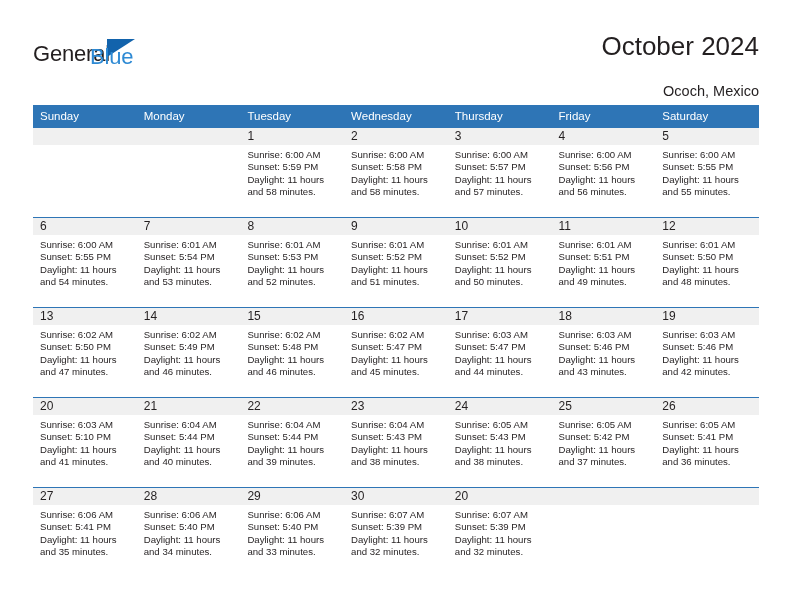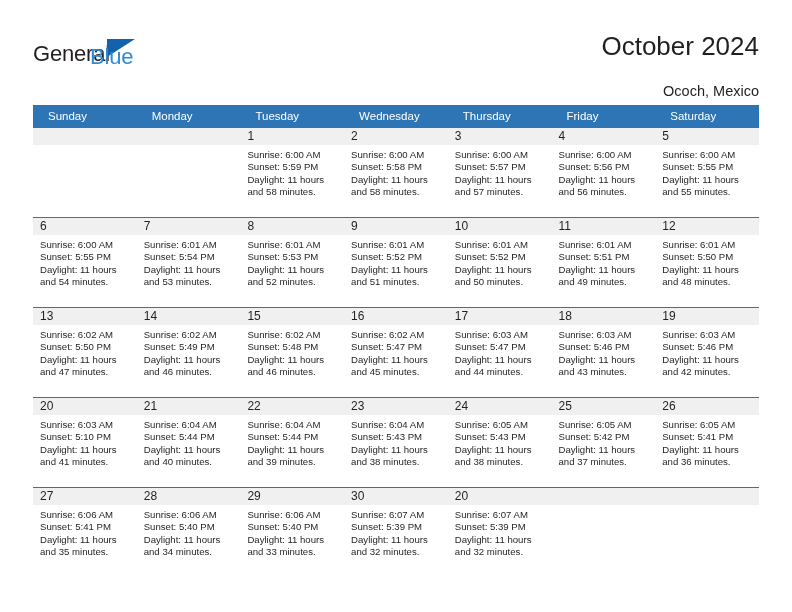--- a/index.html
+++ b/index.html
@@ -98,21 +98,21 @@
     border-collapse: collapse;
     table-layout: fixed;
   }
 
   .calendar th {
     background: #2e75b6;
     color: #ffffff;
     font-weight: normal;
     font-size: 11.5px;
     text-align: left;
-    padding: 5px 0 6px 15px;
+    padding: 5px 0 6px 7px;
     height: 11px;
     border: none;
   }
 
   .calendar td {
     vertical-align: top;
     padding: 0;
     border: none;
     border-top: 1.3px solid #2e75b6;
     width: 103.7px;

